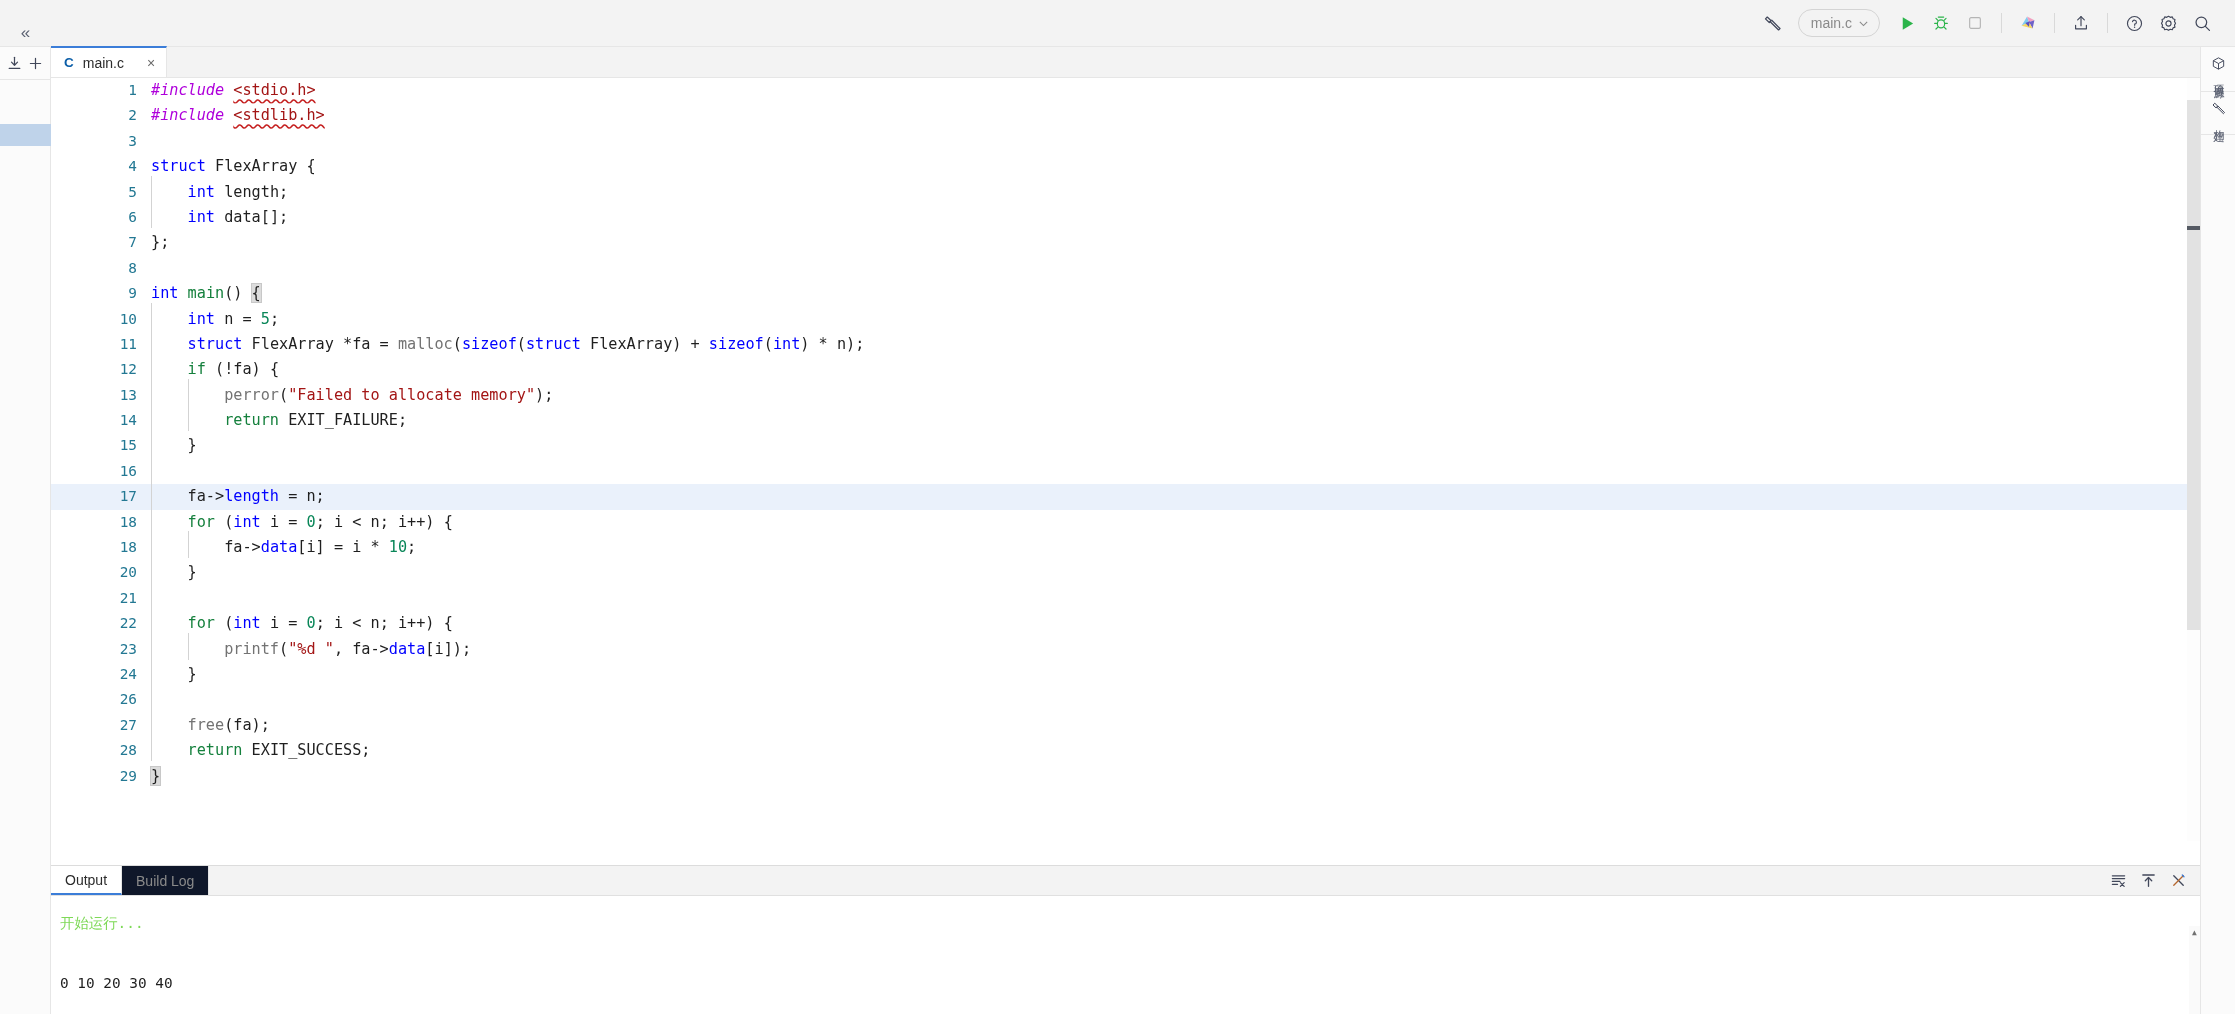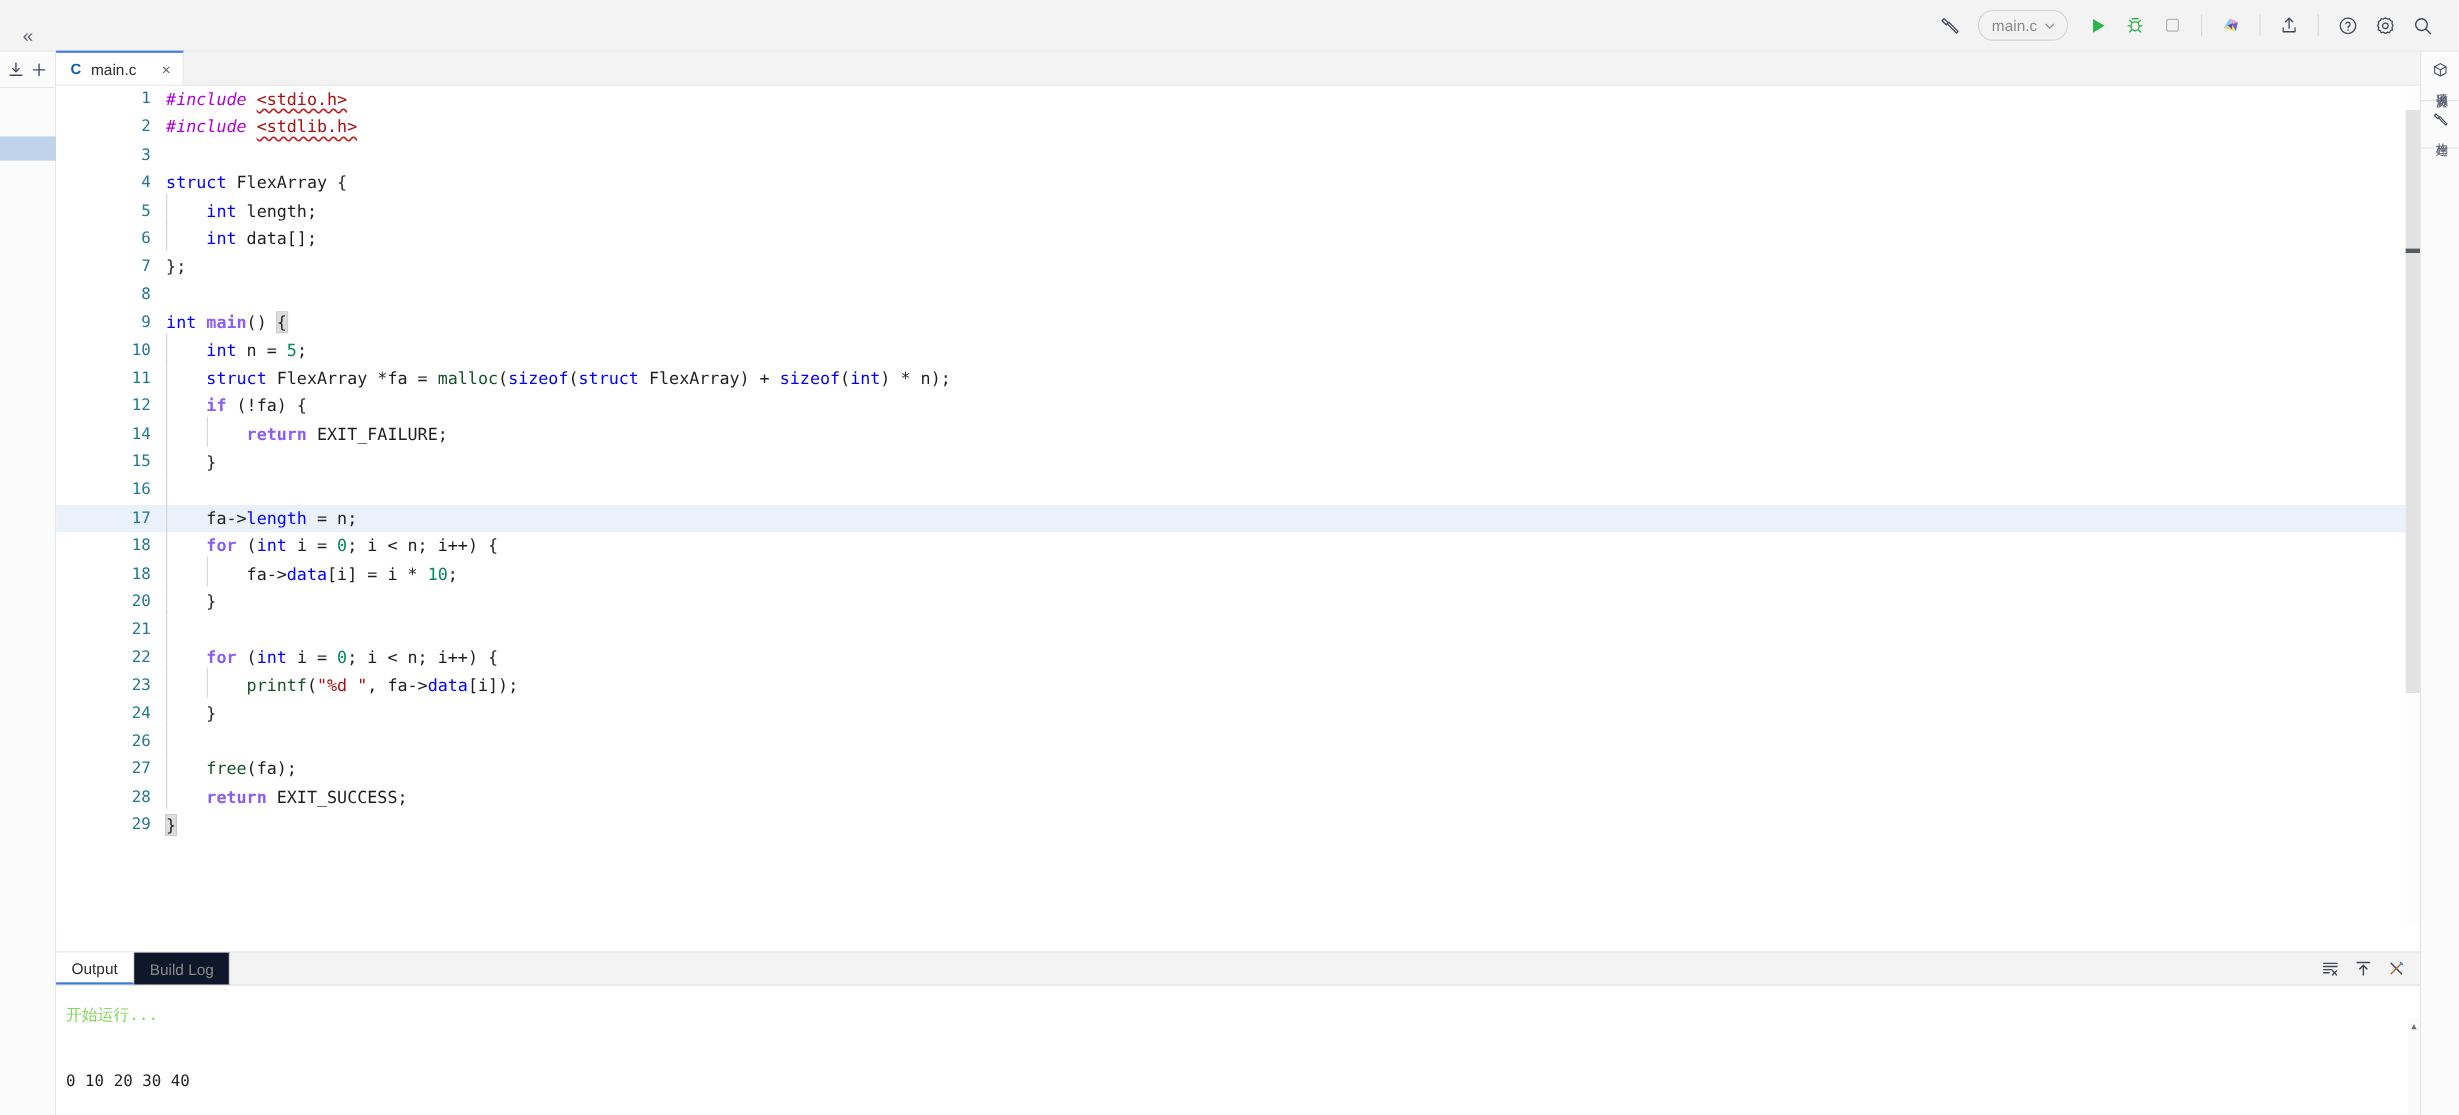--- a/index.html
+++ b/index.html
@@ -127,28 +127,28 @@
   .ind {
     display: inline-block; position: relative;
   }
   .ind::before {
     content: ""; position: absolute; left: 0; top: -4px;
     height: 27px; width: 1px; background: #d3d3d3;
   }
 
   
   .kw   { color: #0000ff; }     
-  .ctl  { color: #8b5cf6; font-weight: bold; }     
+  .ctl  { color: #15803d; }     
   .pp   { color: #af00db; font-style: italic; }
   .hdr  { color: #a31515; text-decoration: underline wavy #c52020;
           text-decoration-skip-ink: none; text-underline-offset: 3px; }
   .str  { color: #a31515; }
   .esc  { color: #ee0000; }
   .num  { color: #098658; }
-  .fn   { color: #14532d; }
+  .fn   { color: #737373; }
   .mem  { color: #0000ff; }
   .plain{ color: #1f1f1f; }
   .brk  { background: #dcdcdc; outline: 1px solid #c8c8c8; }
 
   .vscroll {
     position: absolute; top: 0; right: 0; width: 13px; height: 100%;
     background: #fdfdfd;
   }
   .vscroll-track {
     position: absolute; top: 0; right: 0; width: 13px;
@@ -379,20 +379,24 @@
           <div class="ln">10</div>
           <div class="ltext"><span class="ind">    </span><span class="kw">int</span><span class="plain"> n = </span><span class="num">5</span><span class="plain">;</span></div>
         </div>
         <div class="coderow">
           <div class="ln">11</div>
           <div class="ltext"><span class="ind">    </span><span class="kw">struct</span><span class="plain"> FlexArray *fa = </span><span class="fn">malloc</span><span class="plain">(</span><span class="kw">sizeof</span><span class="plain">(</span><span class="kw">struct</span><span class="plain"> FlexArray) + </span><span class="kw">sizeof</span><span class="plain">(</span><span class="kw">int</span><span class="plain">) * n);</span></div>
         </div>
         <div class="coderow">
           <div class="ln">12</div>
           <div class="ltext"><span class="ind">    </span><span class="ctl">if</span><span class="plain"> (!fa) {</span></div>
+        </div>
+        <div class="coderow">
+          <div class="ln">13</div>
+          <div class="ltext"><span class="ind">    </span><span class="ind">    </span><span class="fn">perror</span><span class="plain">(</span><span class="str">"Failed to allocate memory"</span><span class="plain">);</span></div>
         </div>
         <div class="coderow">
           <div class="ln">14</div>
           <div class="ltext"><span class="ind">    </span><span class="ind">    </span><span class="ctl">return</span><span class="plain"> EXIT_FAILURE;</span></div>
         </div>
         <div class="coderow">
           <div class="ln">15</div>
           <div class="ltext"><span class="ind">    </span><span class="plain">}</span></div>
         </div>
         <div class="coderow">

